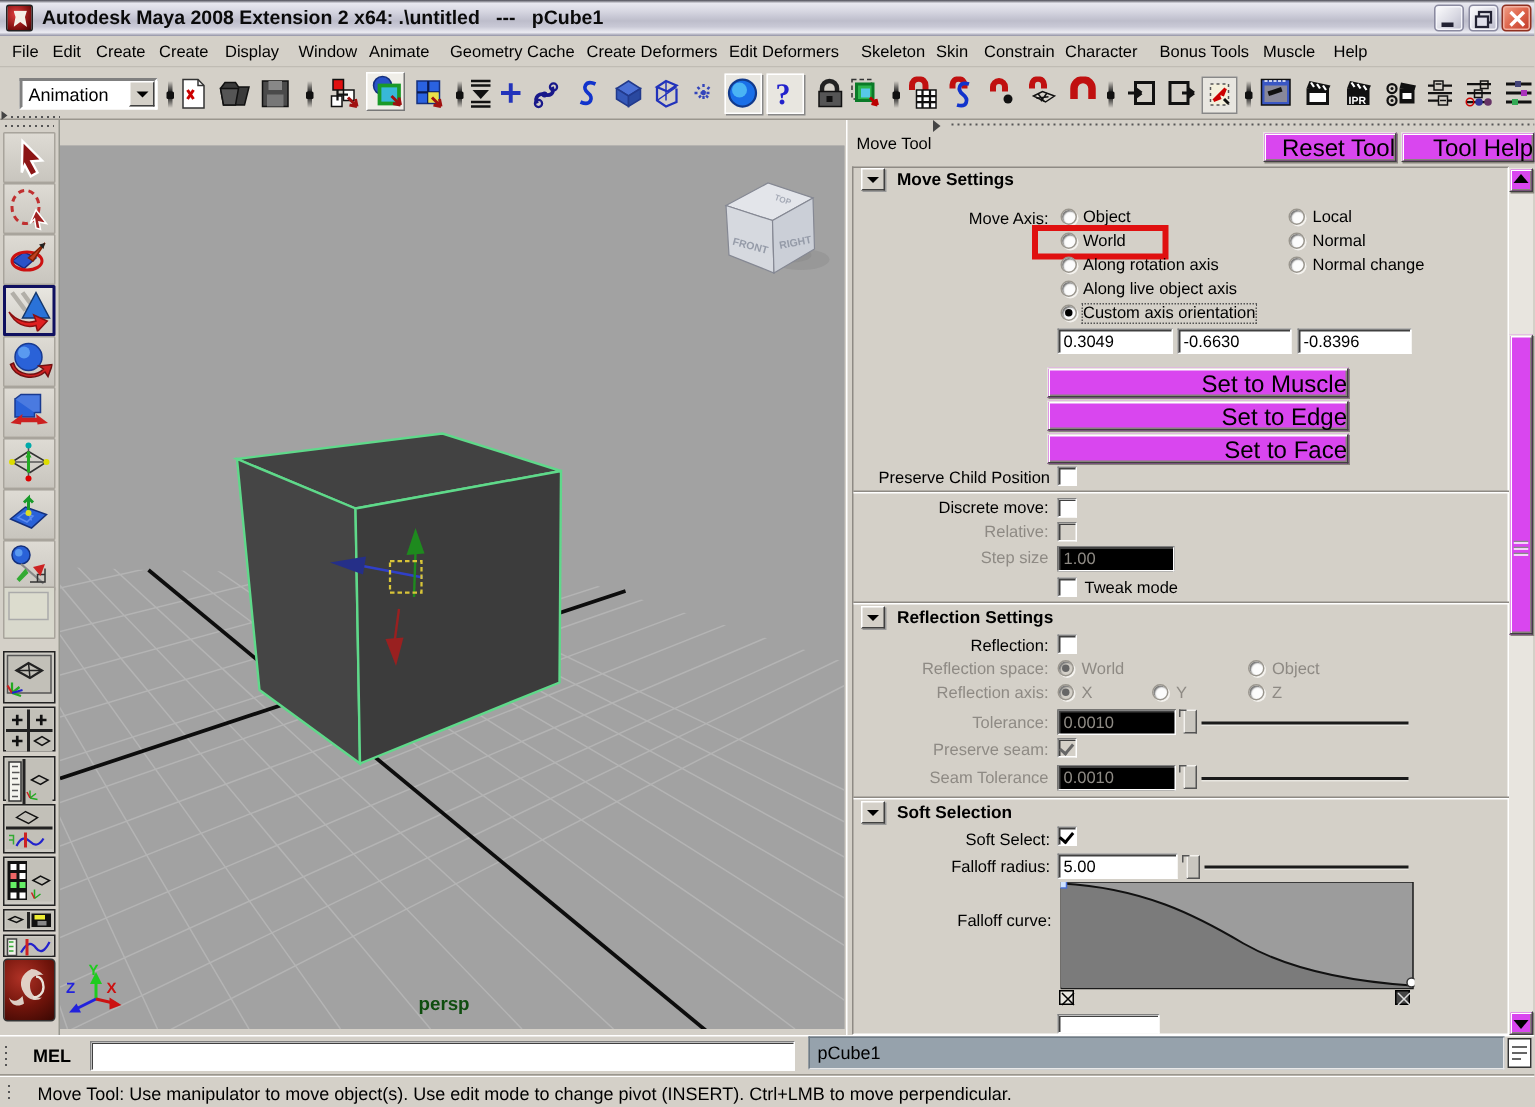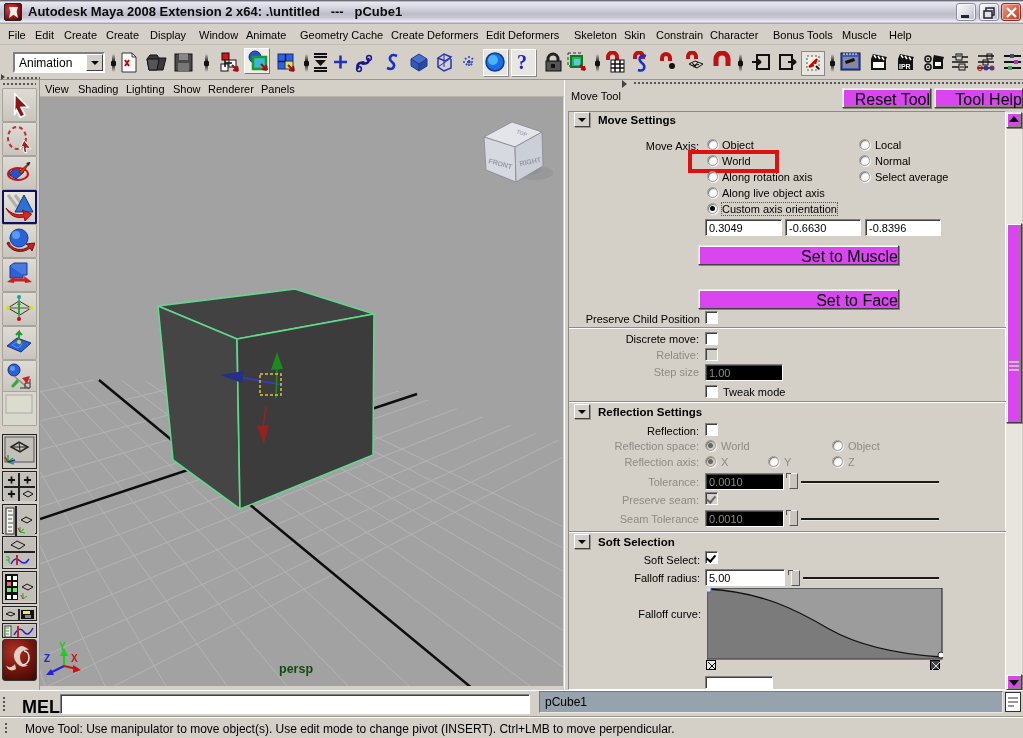--- a/index.html
+++ b/index.html
@@ -488,28 +488,20 @@
           <path d="M15 2v11" stroke="#c22" stroke-width="2"></path>
         </svg></div>
 
  <div style="position:absolute;left:2px;top:559px;width:35px;height:42px;border-radius:3px;background:radial-gradient(circle at 35% 30%,#b03226,#70140b 55%,#3a0803);border:1px solid #333">
    <svg width="33" height="40">
           <path d="M18 6c-7 3-9 10-5 16 3 5 9 6 12 3-5 1-8-3-8-8 0-6 5-8 9-7-2-2-5-4-8-4zM12 24c-3 4-7 4-9 1 1 5 6 7 10 4z" fill="#e8e2d8" opacity="0.9"></path>
           <path d="M21 11c3 0 5 3 5 7s-3 7-7 7" fill="none" stroke="#e8e2d8" stroke-width="1.6"></path>
         </svg>
  </div>
 </div>
-<div id="vpmenu">
- <span style="left:5px">View</span>
-      <span style="left:38px">Shading</span>
-      <span style="left:86px">Lighting</span>
- <span style="left:133px">Show</span>
-      <span style="left:168px">Renderer</span>
-      <span style="left:221px">Panels</span>
-</div>
 <svg id="vp" viewBox="40 97 523 589" width="523" height="589">
 <defs>
  <clipPath id="gridclip">
           <polygon points="40,378 99,380 380,385 565,442 563,686 40,686"></polygon>
         </clipPath>
  <linearGradient id="vcshadow" x1="0" y1="0" x2="1" y2="1">
           <stop offset="0" stop-color="#8a8a8a"></stop>
           <stop offset="1" stop-color="#a2a2a2"></stop>
         </linearGradient>
 </defs>
@@ -568,29 +560,30 @@
  <div class="radio" style="left:294px;top:59px"></div>
       <div class="lbl" style="left:310px;top:59px">Local</div>
  <div class="radio" style="left:142px;top:75px"></div>
       <div class="lbl" style="left:157px;top:75px">World</div>
  <div class="radio" style="left:294px;top:75px"></div>
       <div class="lbl" style="left:310px;top:75px">Normal</div>
  <div style="position:absolute;left:123px;top:70px;width:91px;height:23px;border:4px solid #e01010"></div>
  <div class="radio" style="left:142px;top:91px"></div>
       <div class="lbl" style="left:157px;top:91px">Along rotation axis</div>
  <div class="radio" style="left:294px;top:91px"></div>
-      <div class="lbl" style="left:310px;top:91px">Select average</div>
+      <div class="lbl" style="left:310px;top:91px">Normal change</div>
  <div class="radio" style="left:142px;top:107px"></div>
       <div class="lbl" style="left:157px;top:107px">Along live object axis</div>
  <div class="radio sel" style="left:142px;top:123px"></div>
       <div class="lbl" style="left:157px;top:123px;outline:1px dotted #555">Custom axis orientation</div>
  <div class="field" style="left:140px;top:139px;width:77px">0.3049</div>
  <div class="field" style="left:220px;top:139px;width:76px">-0.6630</div>
  <div class="field" style="left:300px;top:139px;width:76px">-0.8396</div>
  <div class="btn97" style="left:133px;top:165px;width:201px;height:20px;padding-top:2px">Set to Muscle</div>
+ <div class="btn97" style="left:133px;top:187px;width:201px;height:20px;padding-top:2px">Set to Edge</div>
  <div class="btn97" style="left:133px;top:209px;width:201px;height:20px;padding-top:2px">Set to Face</div>
  <div class="rlbl" style="left:0;top:233px;width:135px">Preserve Child Position</div>
  <div class="cb" style="left:140px;top:231px"></div>
  <div class="hsep" style="left:4px;top:247px;width:437px"></div>
  <div class="rlbl" style="left:0;top:253px;width:134px">Discrete move:</div>
  <div class="cb" style="left:140px;top:252px"></div>
  <div class="rlbl glbl" style="left:0;top:269px;width:134px">Relative:</div>
  <div class="cb gray" style="left:140px;top:268px"></div>
  <div class="rlbl glbl" style="left:0;top:286px;width:134px">Step size</div>
  <div class="field gray" style="left:140px;top:284px;width:78px">1.00</div>
@@ -660,21 +653,21 @@
           <path d="M7 11L2 5h10z" fill="#000"></path>
         </svg></div>
  <div class="btn97" style="left:441px;top:143px;width:16px;height:200px"></div>
  <svg style="position:absolute;left:444px;top:280px" width="10" height="12">
         <path d="M0 1h10M0 5h10M0 9h10" stroke="#888"></path>
         <path d="M0 2h10M0 6h10M0 10h10" stroke="#fff"></path>
       </svg>
 </div>
 <div id="melbar">
  <div class="dots" style="left:2px;top:5px;width:4px;height:16px"></div>
- <div style="position:absolute;left:22px;top:6px;font-size:18px;font-weight:bold">MEL</div>
+ <div style="position:absolute;left:22px;top:6px;font-size:12px;font-weight:bold">MEL</div>
  <div style="position:absolute;left:60px;top:3px;width:470px;height:20px;background:#fff;border:1px solid;border-color:#808080 #fff #fff #808080;box-shadow:inset 1px 1px 0 #404040"></div>
  <div style="position:absolute;left:539px;top:0;width:464px;height:22px;background:#96a2ac;border:1px solid;border-color:#6e7a84 #e8e8e8 #e8e8e8 #6e7a84;font-size:12px;color:#000;padding:3px 0 0 5px">pCube1</div>
  <div style="position:absolute;left:1005px;top:1px;width:16px;height:20px;background:#fff;border:1px solid #333"><svg width="14" height="18">
           <path d="M2 5h10M2 9h10M2 13h6" stroke="#333"></path>
         </svg></div>
 </div>
 <div id="statusbar">
  <div class="dots" style="left:4px;top:5px;width:4px;height:12px"></div>
  <span>Move Tool: Use manipulator to move object(s). Use edit mode to change pivot (INSERT).  Ctrl+LMB to move perpendicular.</span>
 </div>

